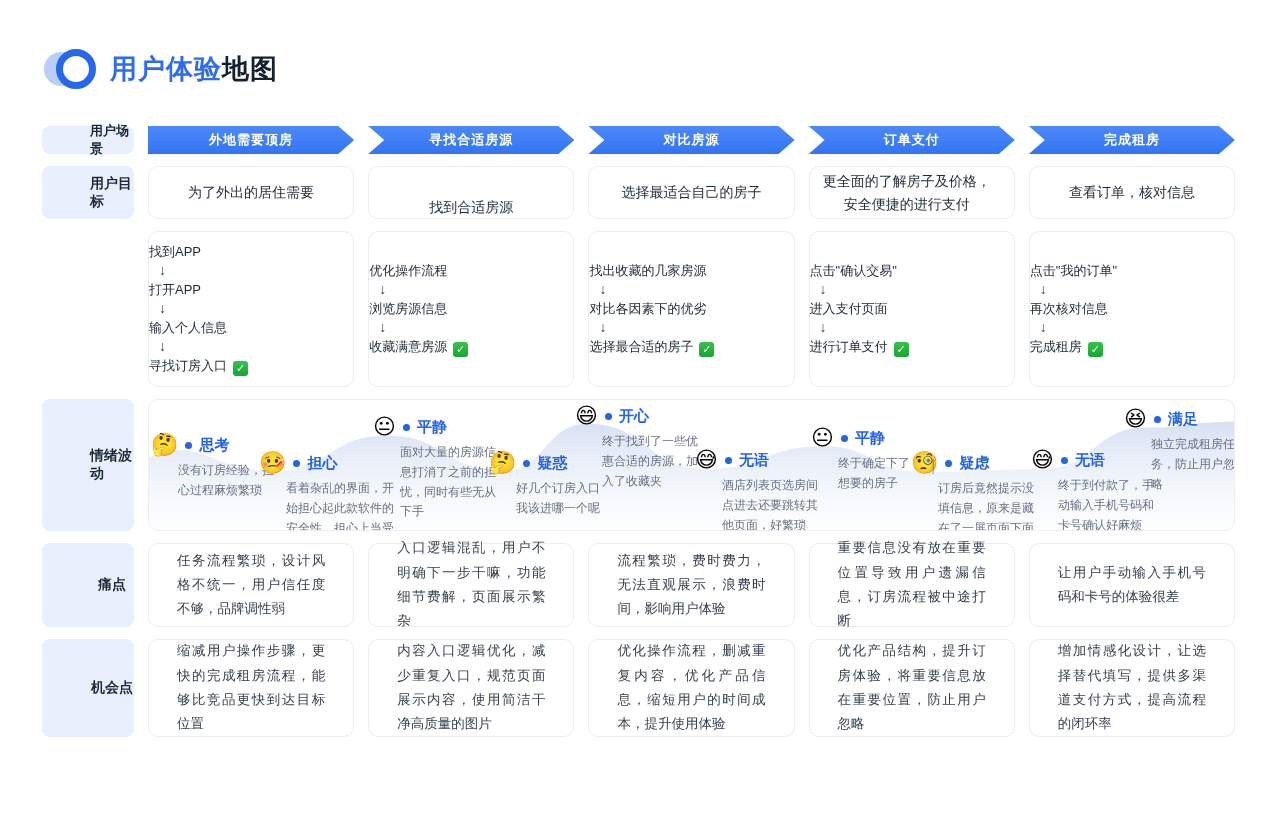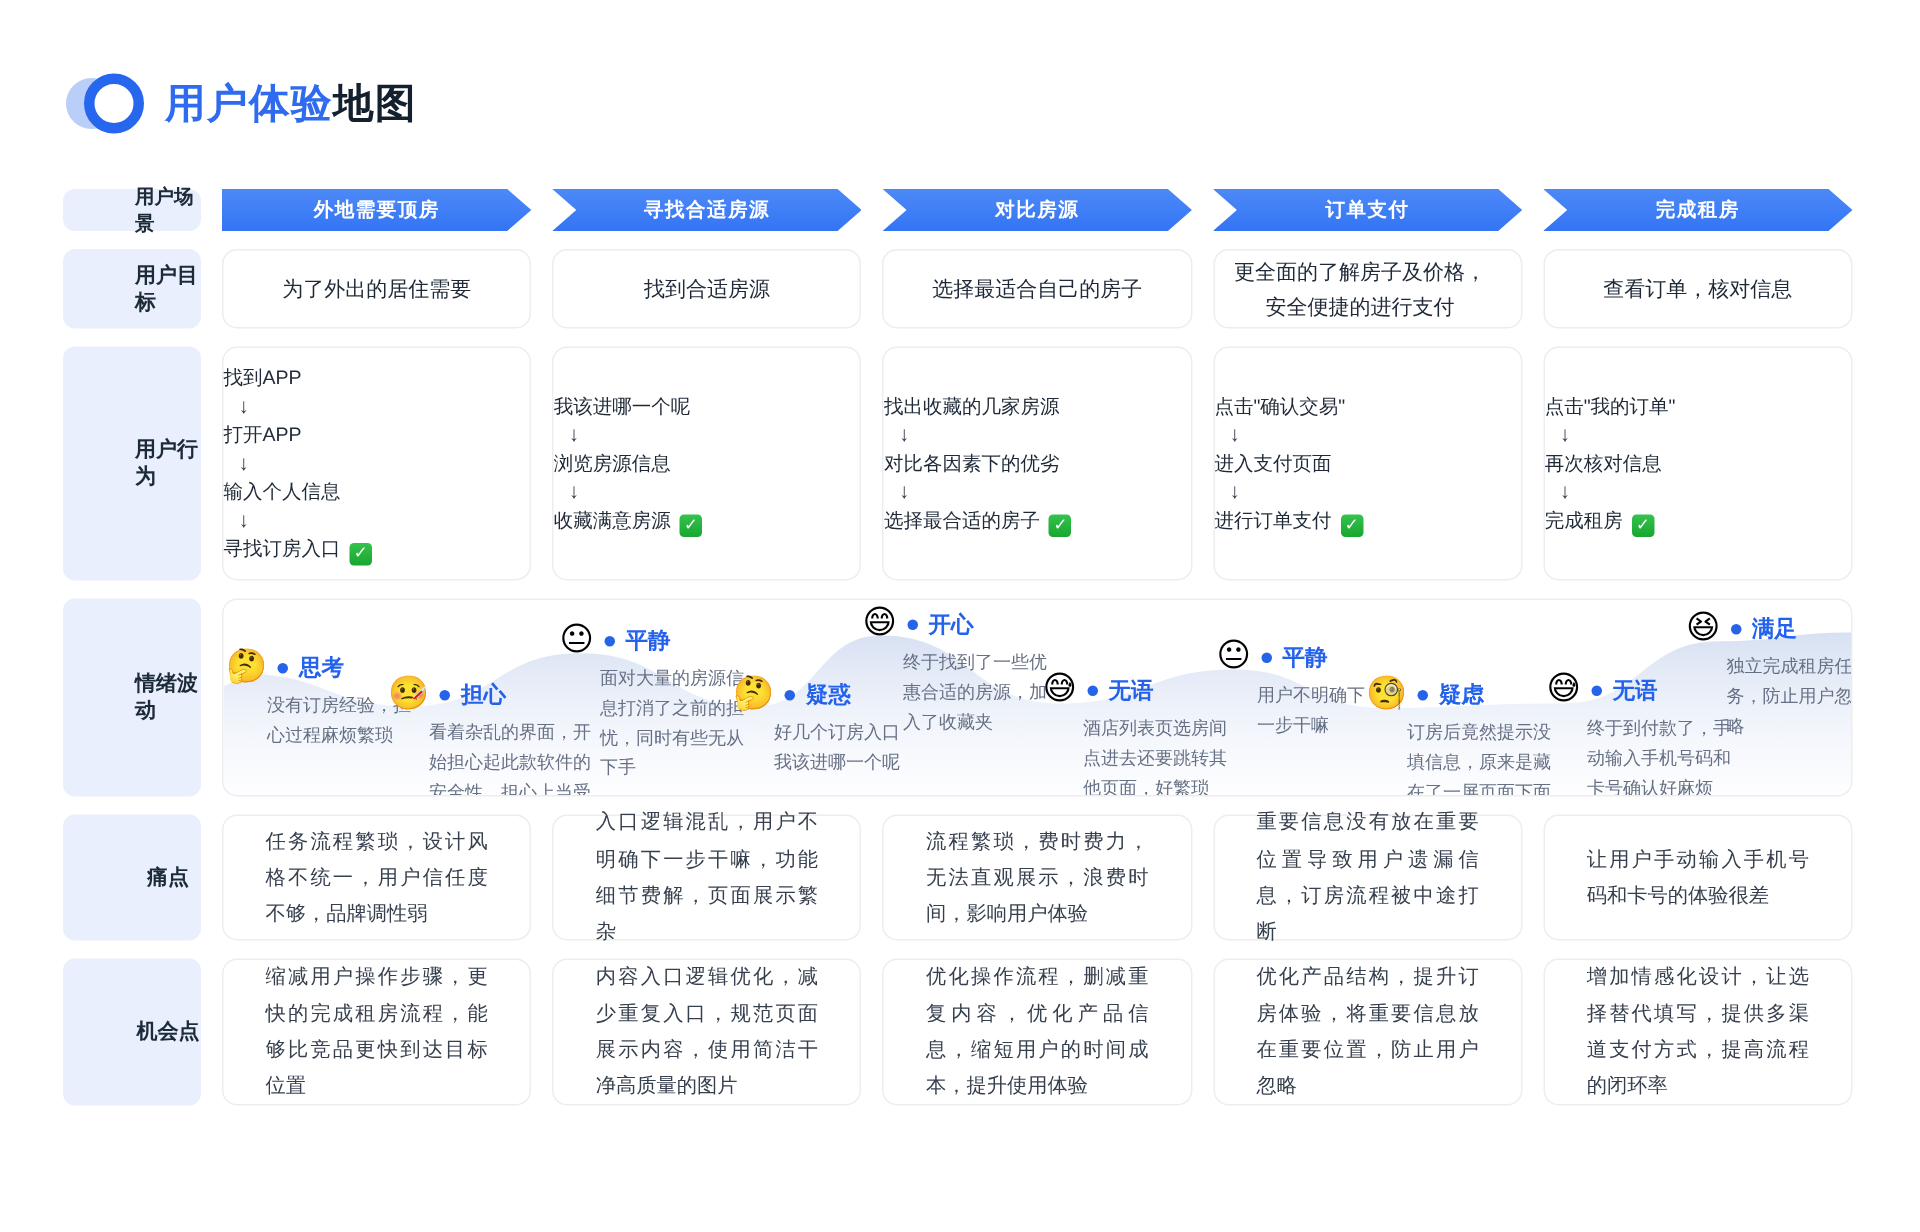--- a/index.html
+++ b/index.html
@@ -54,21 +54,20 @@
     <span class="c2"></span>
   </div>
   <div class="title">
     <span class="acc">用户体验</span><span class="rest">地图</span>
   </div>
 </div>
 
 <div class="grid" id="grid">
   <div class="rlabel small r1">用户场景</div>
   <div class="rlabel r2">用户目标</div>
-  <div class="rlabel r3">用户行为</div>
   <div class="rlabel r5">痛点</div>
   <div class="rlabel r4">情绪波动</div>
   <div class="rlabel r6">机会点</div>
 
   <div class="card emocard">
     <svg viewBox="0 0 1087 132" preserveAspectRatio="none">
       <defs>
         <linearGradient id="wg" x1="0" y1="0" x2="0" y2="1">
           <stop offset="0" stop-color="#d5dff2" stop-opacity="0.95"></stop>
           <stop offset="1" stop-color="#fbfcff" stop-opacity="0.45"></stop>
@@ -124,21 +123,21 @@
             <div class="elabel">无语</div>
           </div>
           <div class="edesc" style="width: 104px;">酒店列表页选房间点进去还要跳转其他页面，好繁琐</div>
         </div>
         <div class="epoint" style="left: 662px; top: 26px;">
           <div class="ehead">
             <div class="emoji">😐</div>
             <div class="edot"></div>
             <div class="elabel">平静</div>
           </div>
-          <div class="edesc" style="width: 80px;">用户不明确下一步干嘛</div>
+          <div class="edesc" style="width: 80px;">终于确定下了想要的房子</div>
         </div>
         <div class="epoint" style="left: 762px; top: 51px;">
           <div class="ehead">
             <div class="emoji">🧐</div>
             <div class="edot"></div>
             <div class="elabel">疑虑</div>
           </div>
           <div class="edesc" style="width: 104px;">订房后竟然提示没填信息，原来是藏在了一屏页面下面</div>
         </div>
         <div class="epoint" style="left: 882px; top: 48px;">
@@ -174,26 +173,26 @@
         <div class="bstep">寻找订房入口<div class="check">✓</div></div>
       </div>
     </div>
     <div class="card ptext" style="grid-area: 5 / 2;">
       <p>任务流程繁琐，设计风格不统一，用户信任度不够，品牌调性弱</p>
     </div>
     <div class="card ptext" style="grid-area: 6 / 2;">
       <p>缩减用户操作步骤，更快的完成租房流程，能够比竞品更快到达目标位置</p>
     </div>
     <div class="arrow" style="grid-area: 1 / 3;">寻找合适房源</div>
-    <div class="card goal" style="grid-area: 2 / 3;">
+    <div class="card goal" style="grid-area: 2 / 3; align-items: flex-end;">
       <div class="">找到合适房源</div>
     </div>
     <div class="card behavior" style="grid-area: 3 / 3;">
       <div class="bsteps">
-        <div class="bstep">我该进哪一个呢</div>
+        <div class="bstep">优化操作流程</div>
         <div class="barrow">↓</div>
         <div class="bstep">浏览房源信息</div>
         <div class="barrow">↓</div>
         <div class="bstep">收藏满意房源<div class="check">✓</div></div>
       </div>
     </div>
     <div class="card ptext" style="grid-area: 5 / 3;">
       <p>入口逻辑混乱，用户不明确下一步干嘛，功能细节费解，页面展示繁杂</p>
     </div>
     <div class="card ptext" style="grid-area: 6 / 3;">

